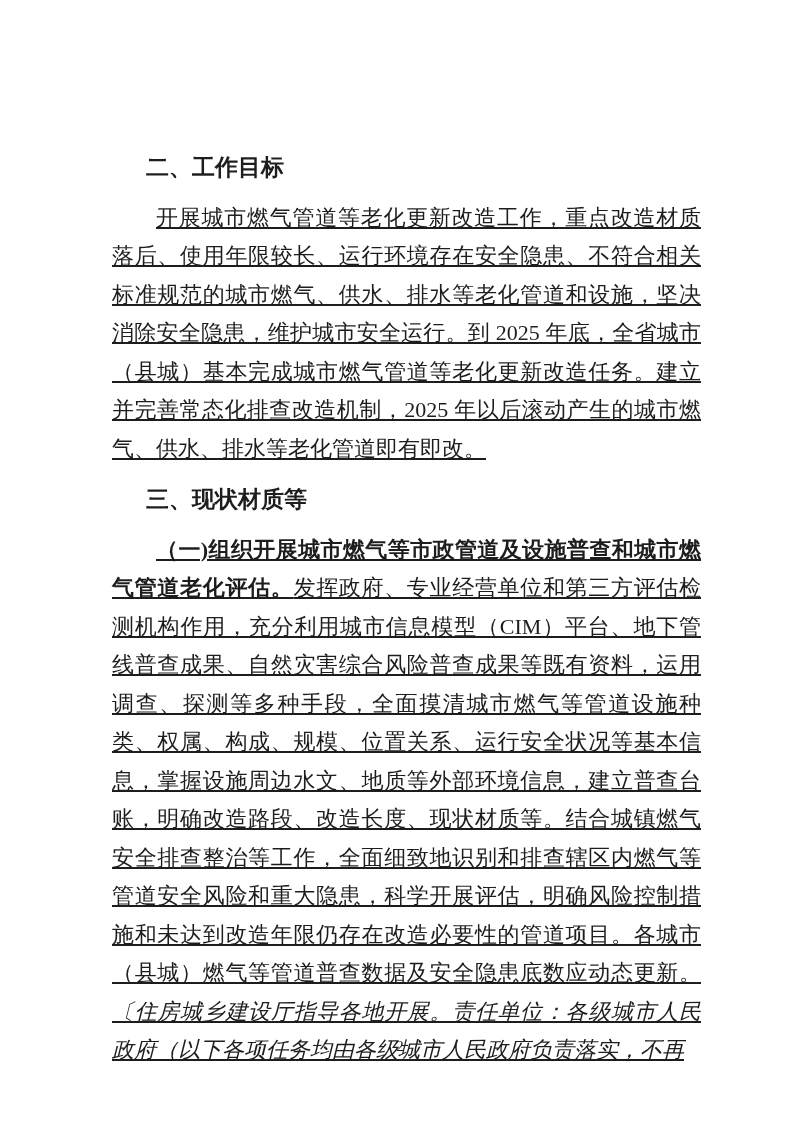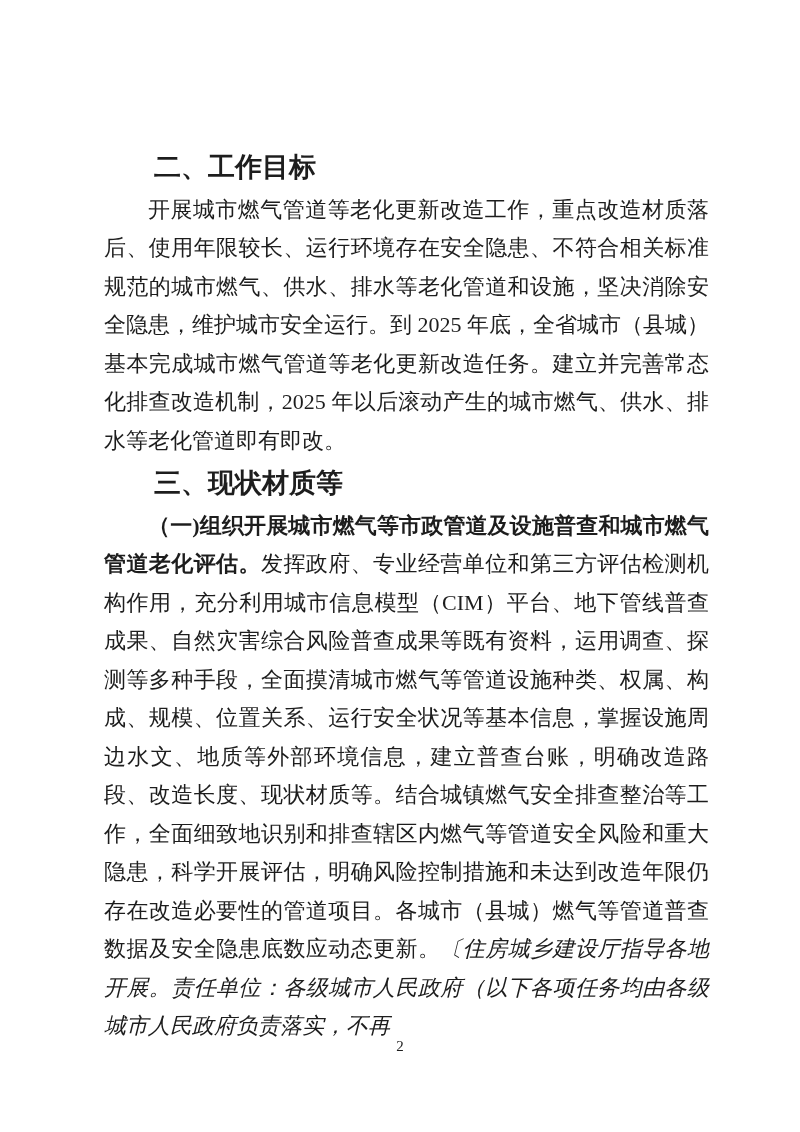--- a/index.html
+++ b/index.html
@@ -23,28 +23,29 @@
     width: 613px;
     font-size: 22px;
     line-height: 38.5px;
     text-align: justify;
     text-justify: inter-character;
   }
   .heading {
     margin: 0;
     font-family: "Liberation Sans", sans-serif;
     font-weight: 700;
-    font-size: 27px;
+    font-size: 23px;
     line-height: 38.5px;
     text-indent: 2em;
     text-align: left;
   }
   .para {
-    margin: 4px;
+    margin: 12px;
     text-indent: 2em;
+    text-decoration: underline;
   }
   .lead-bold {
     font-weight: 700;
   }
   .kai-note {
     font-style: italic;
   }
   .pageno {
     position: absolute;
     left: 0;

